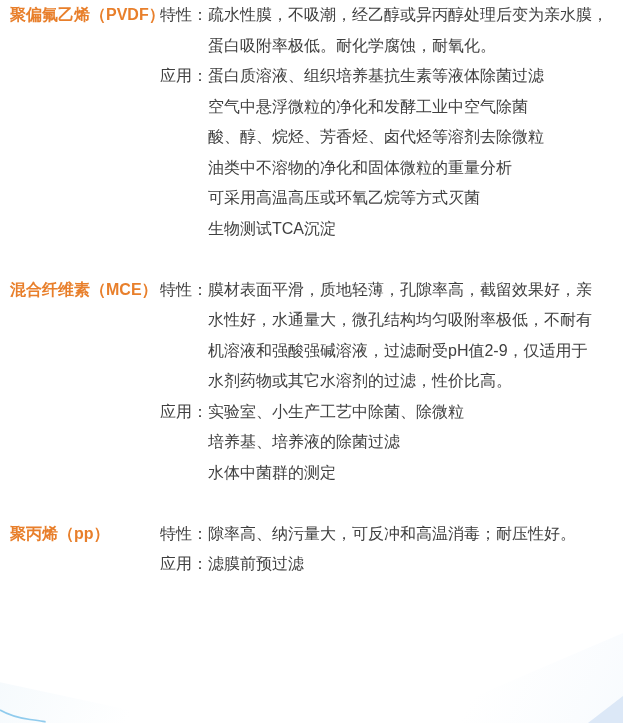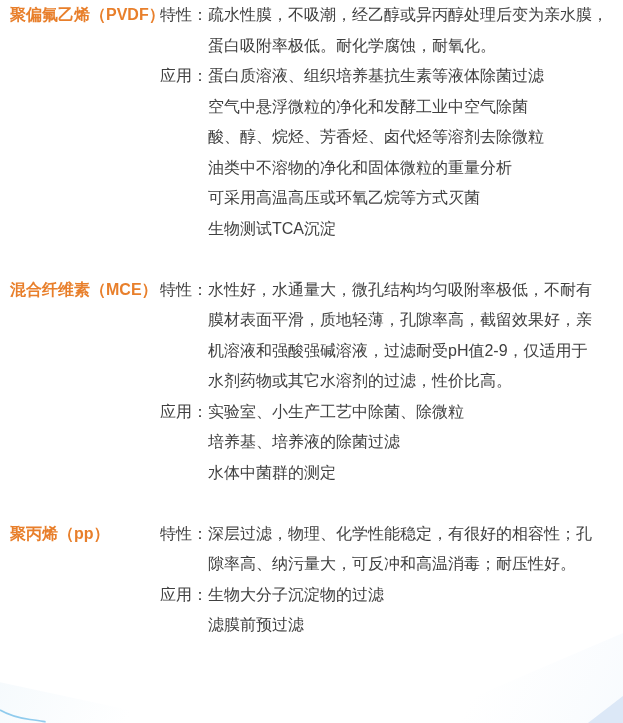--- a/index.html
+++ b/index.html
@@ -89,23 +89,23 @@
   </div>
 </div>
   </section>
 
   <section class="section">
     <h2 class="heading">混合纤维素（MCE）</h2>
     <div class="content">
   <div class="block">
     <span class="label">特性：</span>
     <div class="lines">
+  <div class="line">膜材表面平滑，质地轻薄，孔隙率高，截留效果好，亲</div>
+
   <div class="line">水性好，水通量大，微孔结构均匀吸附率极低，不耐有</div>
-
-  <div class="line">膜材表面平滑，质地轻薄，孔隙率高，截留效果好，亲</div>
 
   <div class="line">机溶液和强酸强碱溶液，过滤耐受pH值2-9，仅适用于</div>
 
   <div class="line">水剂药物或其它水溶剂的过滤，性价比高。</div>
 </div>
   </div>
 
   <div class="block">
     <span class="label">应用：</span>
     <div class="lines">
@@ -118,30 +118,28 @@
   </div>
 </div>
   </section>
 
   <section class="section">
     <h2 class="heading">聚丙烯（pp）</h2>
     <div class="content">
   <div class="block">
     <span class="label">特性：</span>
     <div class="lines">
-  <div class="line">深层过滤，物理、化学性能稳定，有很好的相容性；孔</div>
 
   <div class="line">隙率高、纳污量大，可反冲和高温消毒；耐压性好。</div>
 </div>
   </div>
 
   <div class="block">
     <span class="label">应用：</span>
     <div class="lines">
-  <div class="line">生物大分子沉淀物的过滤</div>
 
   <div class="line">滤膜前预过滤</div>
 </div>
   </div>
 </div>
   </section>
 </div>
 
   <div class="bottom-left-wash"></div>
   <div class="bottom-right-wash"></div>

